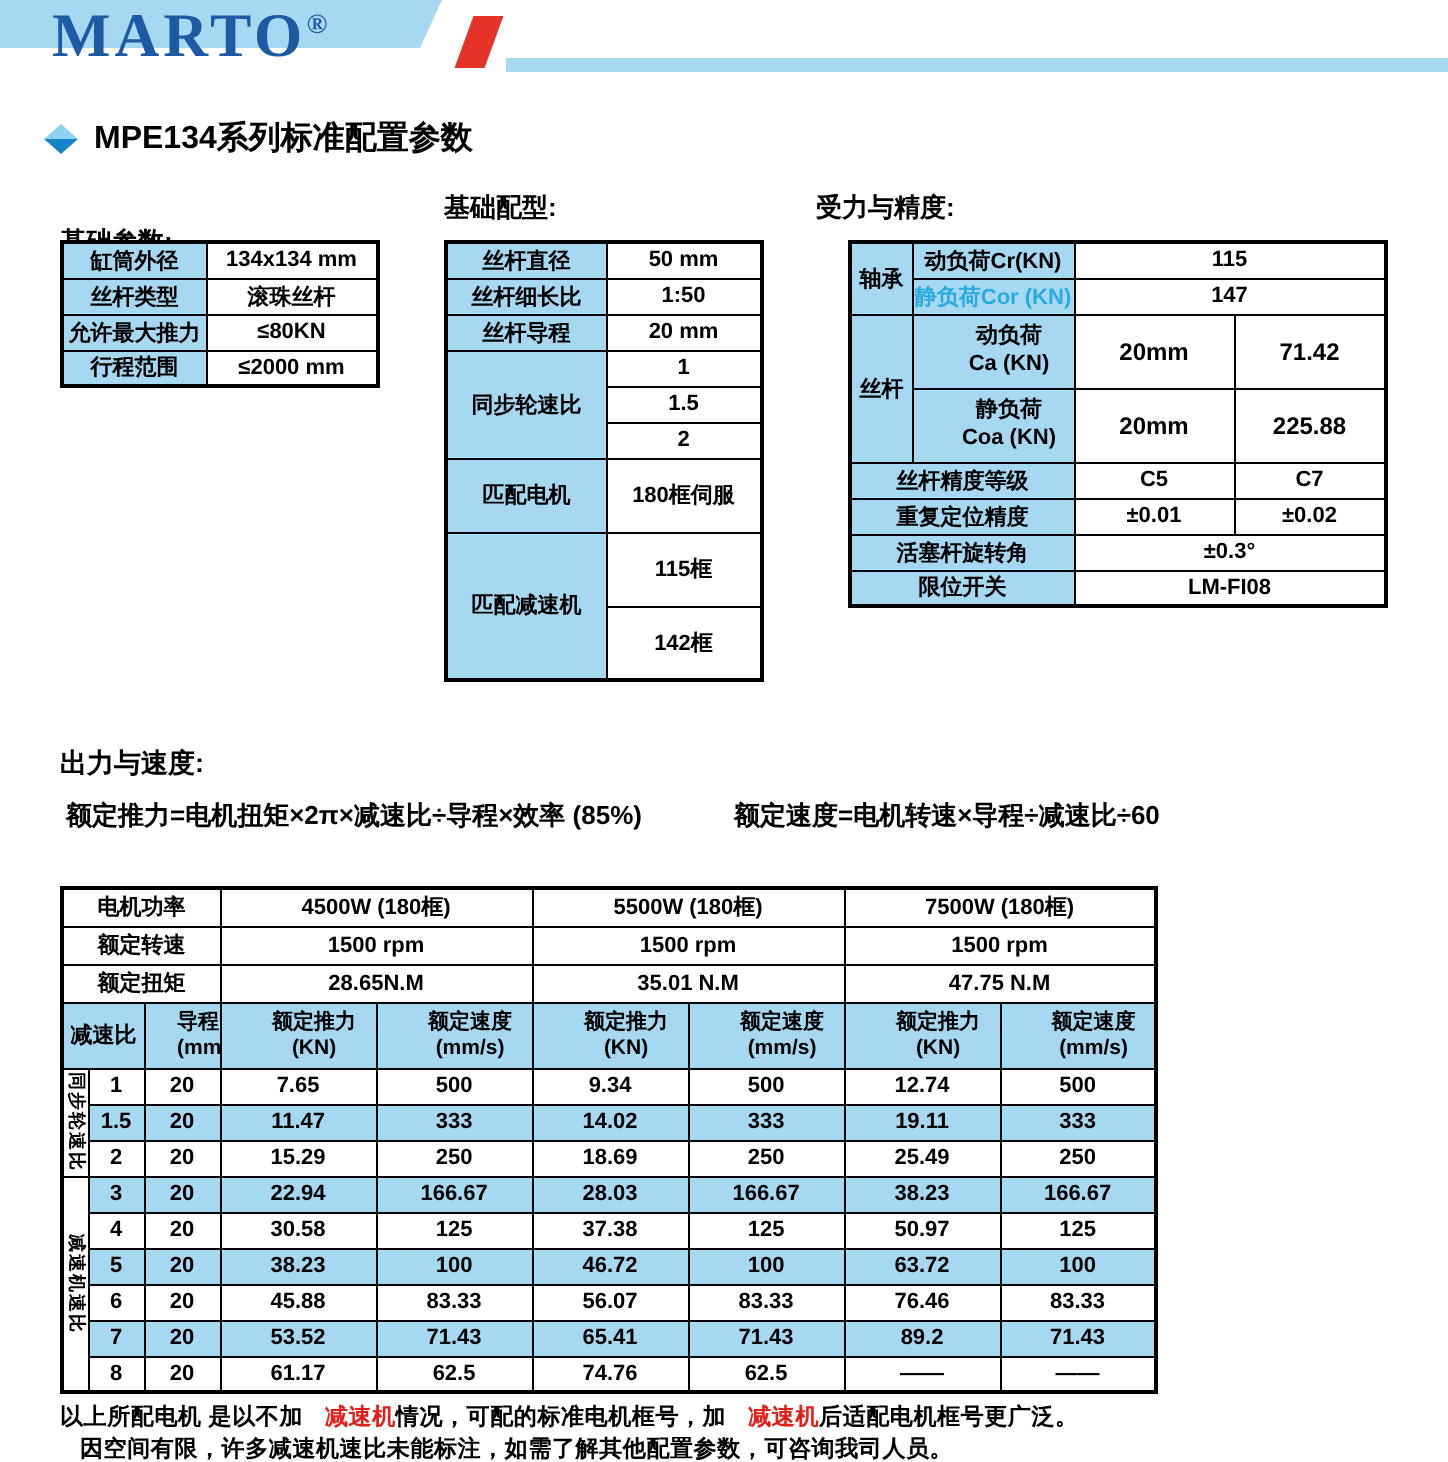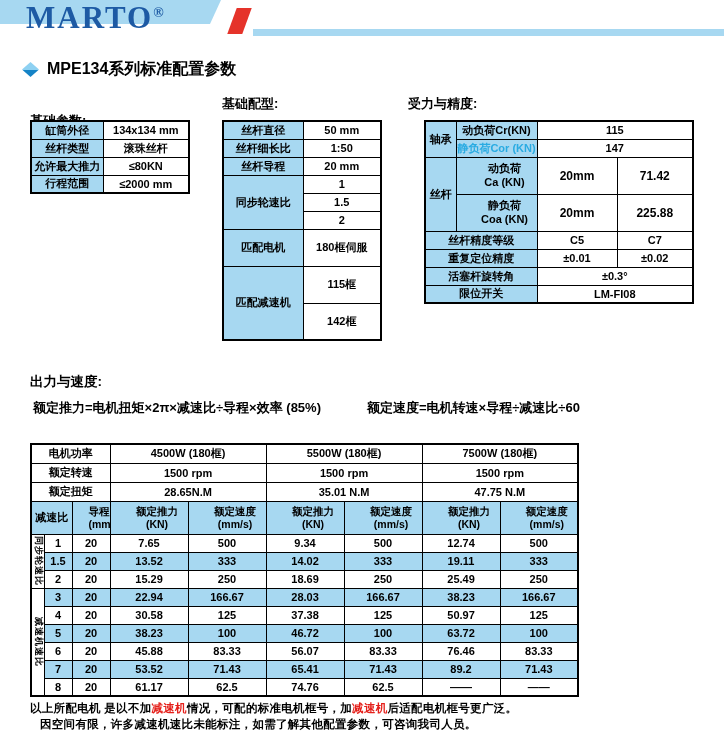--- a/index.html
+++ b/index.html
@@ -36,21 +36,21 @@
   tr.h18 > td { height:18px; }
   tr.h19 > td { height:19px; }
   tr.h33 > td { height:33px; }
   tr.h37 > td { height:37px; }
   .vcell { position:relative; background:#fff; }
   .vtext { position:absolute; left:50%; top:50%; transform:translate(-50%,-50%) rotate(90deg);
            white-space:nowrap; font-size:9px; font-weight:bold; letter-spacing:1px; }
 
   .formula { font-size:13px; font-weight:bold; }
   .note { font-size:11.5px; font-weight:bold; letter-spacing:0.3px; }
-  .red { color:#e5201b; }
+  .red { color:#e5201b;padding-left:11px; }
 </style>
 </head>
 <body>
 
 <div class="abs band"></div>
 <div class="abs logo"><span>MARTO</span><sup>®</sup></div>
 <div class="abs slash"></div>
 <div class="abs thinbar"></div>
 
 <div class="abs diamond"></div>
@@ -239,21 +239,21 @@
     <td>7.65</td>
     <td>500</td>
     <td>9.34</td>
     <td>500</td>
     <td>12.74</td>
     <td>500</td>
   </tr>
   <tr class="h18 hl">
     <td>1.5</td>
     <td>20</td>
-    <td>13.52</td>
+    <td>11.47</td>
     <td>333</td>
     <td>14.02</td>
     <td>333</td>
     <td>19.11</td>
     <td>333</td>
   </tr>
   <tr class="h18">
     <td>2</td>
     <td>20</td>
     <td>15.29</td>

